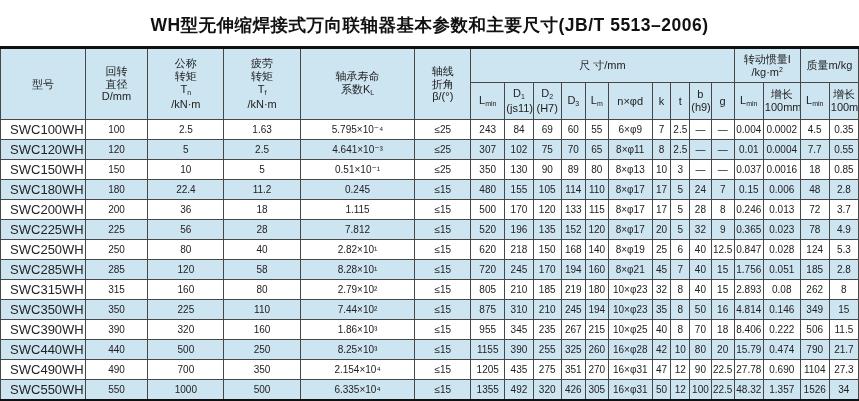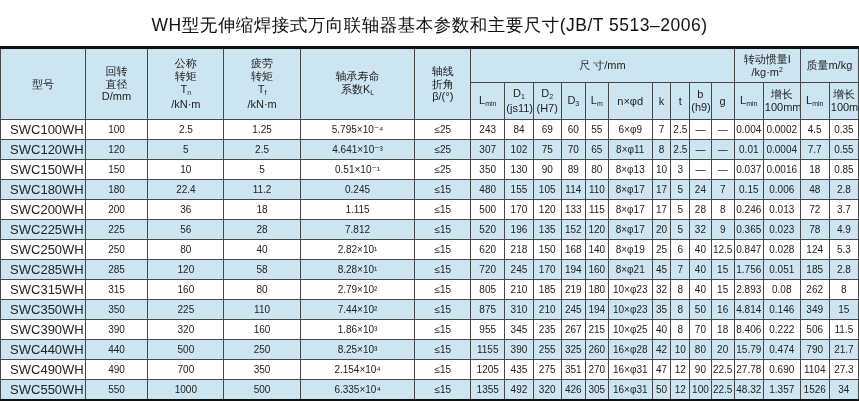--- a/index.html
+++ b/index.html
@@ -7,21 +7,21 @@
     margin: 0; padding: 0;
     width: 859px; height: 401px;
     background: #ffffff;
     font-family: "Liberation Sans", "DejaVu Sans", sans-serif;
     color: #1d1d1d;
   }
   .page { width: 859px; height: 401px; overflow: hidden; }
   .title {
     text-align: center;
     font-size: 17.5px;
-    font-weight: normal;
+    font-weight: bold;
     padding: 13px 0 9px 0;
     letter-spacing: 0.5px;
     color: #111;
   }
   table.spec {
     width: 859px;
     border-collapse: collapse;
     table-layout: fixed;
     border-top: 3px solid #101010;
     border-bottom: 3px solid #101010;
@@ -179,21 +179,21 @@
           <span class="hline">增长</span>
           <span class="hline">100mm</span>
         </th>
       </tr>
     </thead>
     <tbody>
         <tr>
           <td class="model">SWC100WH</td>
           <td>100</td>
           <td>2.5</td>
-          <td>1.25</td>
+          <td>1.63</td>
           <td>5.795×10⁻⁴</td>
           <td>≤25</td>
           <td>243</td>
           <td>84</td>
           <td>69</td>
           <td>60</td>
           <td>55</td>
           <td>6×φ9</td>
           <td>7</td>
           <td>2.5</td>

